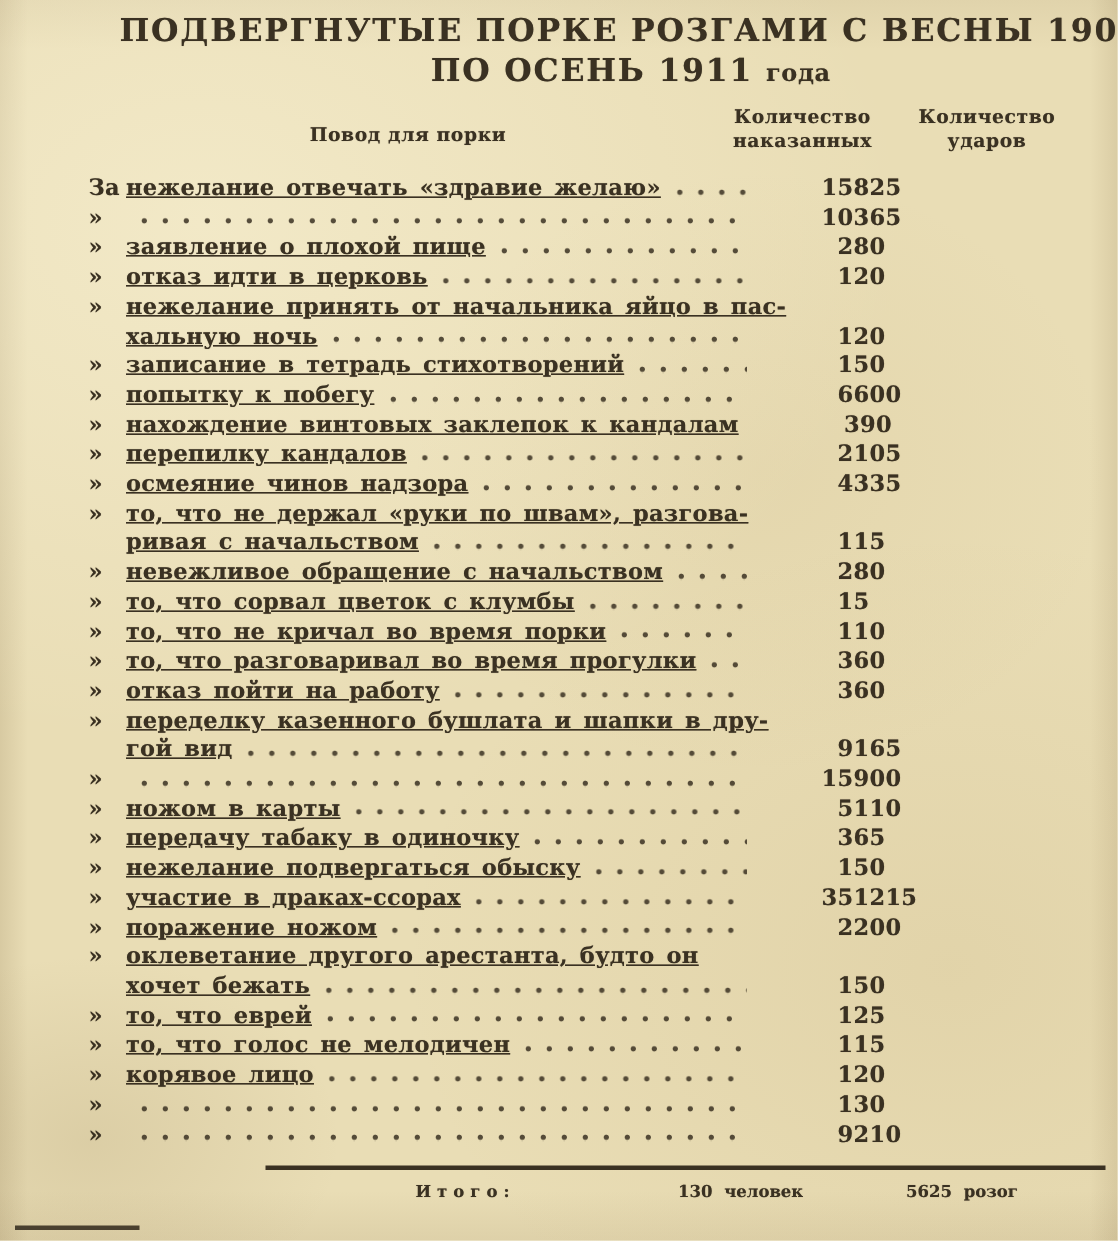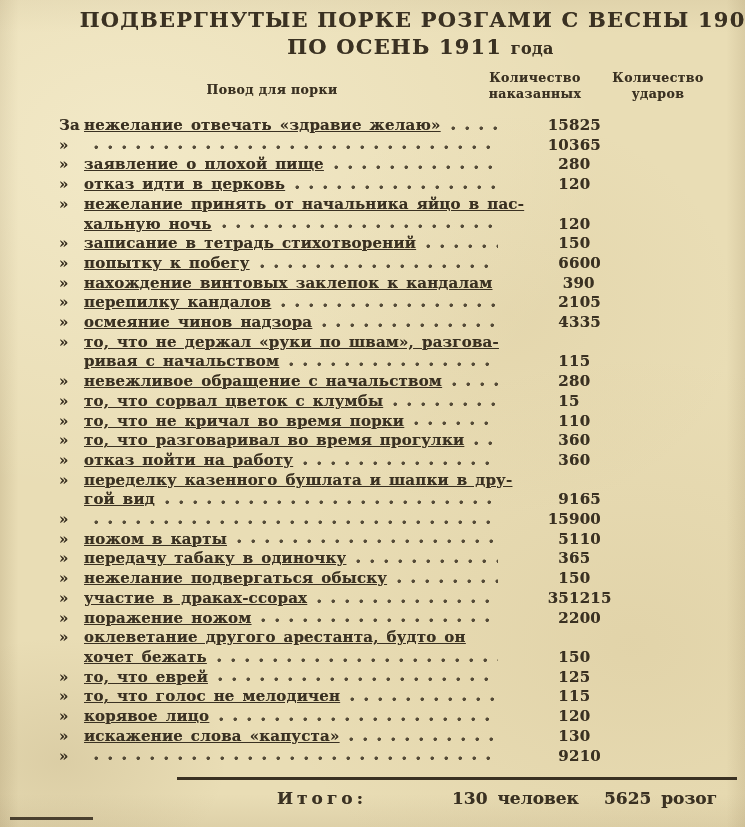--- a/index.html
+++ b/index.html
@@ -51,21 +51,21 @@
     height:6px; margin:0 6px 4px 10px;
     background-image:radial-gradient(circle at 2.2px 2.2px, var(--ink,#3a3122) 1.45px, rgba(0,0,0,0) 2.05px);
     background-repeat:repeat-x; background-size:14px 5px;
     opacity:.85;
   }
   .row-line .count   { flex:0 0 65px;  text-align:right; }
   .row-line .strokes { flex:0 0 126px; text-align:left; }
 
   
   .total-rule    { position:absolute; top:777px; left:177px; width:560px; height:3px; background:var(--ink,#3a3122); }
-  .totals span   { position:absolute; top:788px; font-size:17px; font-weight:bold; }
+  .totals span   { position:absolute; top:788px; font-size:11px; font-weight:bold; }
   .total-label   { left:277px; letter-spacing:4px; }
   .total-punished{ left:452px; word-spacing:4px; }
   .total-strokes { left:604px; word-spacing:4px; }
 
   .footnote-rule { position:absolute; top:817px; left:10px; width:83px; height:3px; background:var(--ink,#3a3122); opacity:.9; }
 </style>
 </head>
 <body>
 
 <div class="page">
@@ -386,21 +386,20 @@
       <span class="dots"></span>
       <span class="count">1</span>
       <span class="strokes">20</span>
     </div>
   </div>
 
   <div class="row">
 
     <div class="row-line row-main">
       <span class="prefix">»</span>
-      <span class="reason">искажение слова «капуста»</span>
       <span class="dots"></span>
       <span class="count">1</span>
       <span class="strokes">30</span>
     </div>
   </div>
 
   <div class="row">
 
     <div class="row-line row-main">
       <span class="prefix">»</span>

